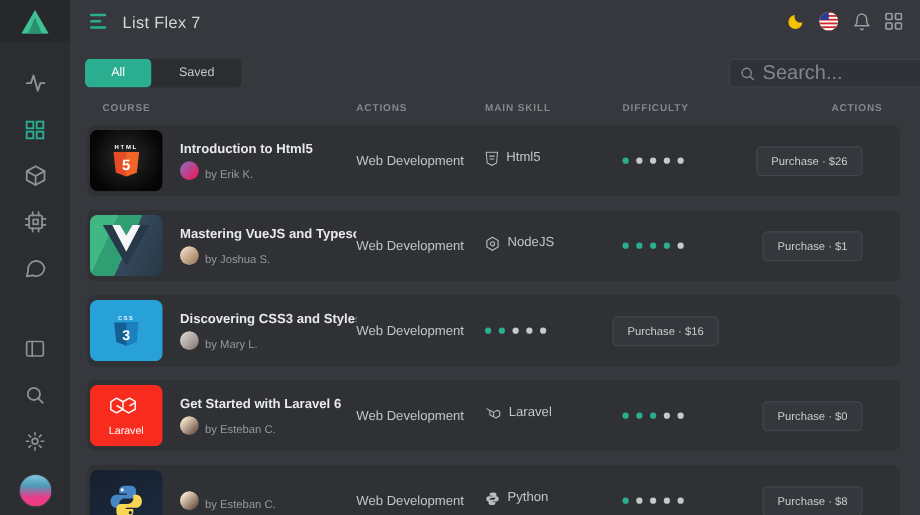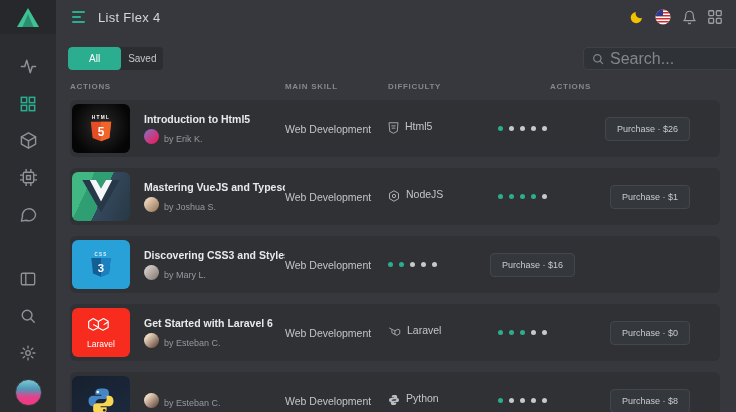--- a/index.html
+++ b/index.html
@@ -25,21 +25,21 @@
   .topbar { height:34px; display:flex; align-items:center; padding:0 20px 0 16px; flex-shrink:0; }
   .hamburger { display:flex; flex-direction:column; gap:3px; cursor:pointer; }
   .hamburger span { height:2px; background:#2BAE8F; border-radius:1px; display:block; }
   .hamburger .l1 { width:13px; } .hamburger .l2 { width:9px; } .hamburger .l3 { width:13px; }
   .page-title { font-size:13px; color:#d4d6d8; margin-left:13px; font-weight:500; letter-spacing:.3px; }
   .topbar-icons { margin-left:auto; display:flex; align-items:center; gap:10px; }
   .tb-icon { width:16px; height:16px; display:flex; align-items:center; justify-content:center; cursor:pointer; }
   
   .toolbar { display:flex; align-items:flex-start; padding:13px 4px 7px 12px; flex-shrink:0; }
   .tab-group { background:#2b2d31; border-radius:4px; display:flex; overflow:hidden; }
-  .tab { font-size:10px; padding:6px 7px; color:#c4c6c9; cursor:pointer; border-radius:4px; }
+  .tab { font-size:10px; padding:6px 22px; color:#c4c6c9; cursor:pointer; border-radius:4px; }
   .tab.active { background:#2BAE8F; color:#fff; padding:6px 21px; font-weight:500; }
   .search-box { margin-left:auto; display:flex; align-items:center; background:#2f3237; border:1px solid #3d4046; border-radius:4px; height:23px; width:156px; padding:0 8px; gap:6px; }
   .search-box svg { flex-shrink:0; }
   .search-box input { background:transparent; border:none; outline:none; color:#b9bcc0; font-size:16px; width:100%; font-family:inherit; }
   .search-box input::placeholder { color:#83868b; }
   
   .table { margin:0 23px 0 14px; }
   .grid { display:grid; grid-template-columns:215px 103px 110px 107px 1fr; align-items:center; }
   .thead { padding:5px 0 9px; }
   .th { font-size:8px; font-weight:bold; color:#84878c; letter-spacing:.7px; }
@@ -142,21 +142,21 @@
 </aside>
 
 <div class="main">
 
   <header class="topbar">
     <div class="hamburger">
       <span class="l1"></span>
         <span class="l2"></span>
         <span class="l3"></span>
     </div>
-    <div class="page-title">List Flex 4</div>
+    <div class="page-title">List Flex 7</div>
     <div class="topbar-icons">
       <div class="tb-icon">
         <svg width="16" height="16" viewBox="0 0 16 16">
           <circle cx="7.3" cy="8.6" r="5.6" fill="#f2c200"></circle>
           <circle cx="11.2" cy="4.6" r="4.6" fill="#36383d"></circle>
         </svg>
       </div>
       <div class="tb-icon">
         <svg width="16" height="16" viewBox="0 0 16 16">
           <defs>
@@ -204,20 +204,21 @@
       <svg width="12" height="12" viewBox="0 0 18 18" fill="none" stroke="#83868b" stroke-width="1.8" stroke-linecap="round">
         <circle cx="8" cy="8" r="5.5"></circle>
           <line x1="12.2" y1="12.2" x2="16" y2="16"></line>
       </svg>
       <input type="text" placeholder="Search..." style="">
     </div>
   </div>
 
   <div class="table">
     <div class="grid thead">
+      <div class="th th-course">COURSE</div>
       <div class="th">ACTIONS</div>
       <div class="th">MAIN SKILL</div>
       <div class="th">DIFFICULTY</div>
       <div class="th th-actions">ACTIONS</div>
     </div>
     <div id="rows">
         <div class="grid row-card">
           <div class="course-cell">
             <div class="thumb thumb-html5">
               <svg width="30" height="34" viewBox="0 0 26 30">

